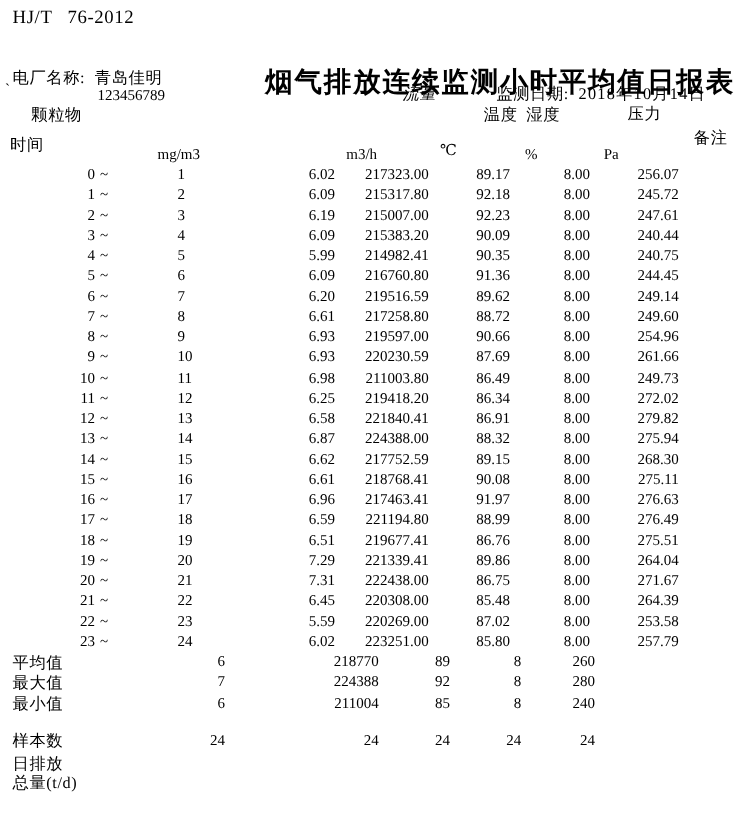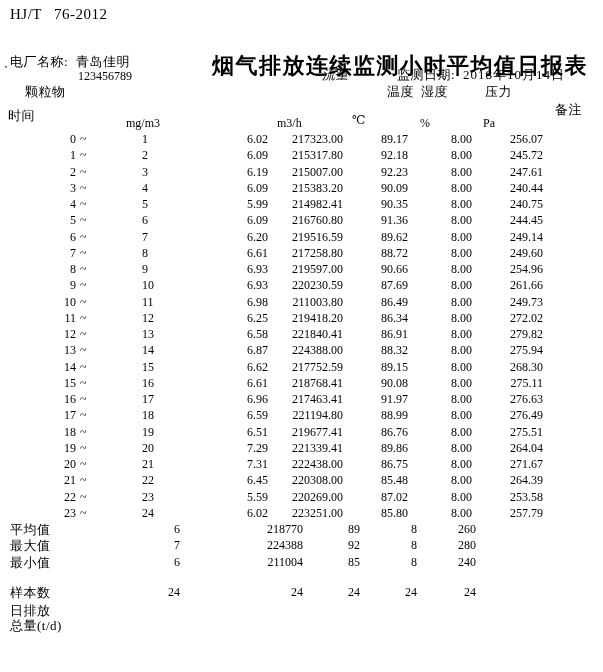--- a/index.html
+++ b/index.html
@@ -57,21 +57,21 @@
 
   <div class="abs cjk" style="left:397px; top:68px;">
     <span>监测日期:</span>
     <span style="margin-left:4px; letter-spacing:1px;">2018年10月14日</span>
   </div>
 
   <div class="abs cjk" style="left:25px;  top:85px;">颗粒物</div>
   <div class="abs cjk" style="left:322px; top:68px;font-style:italic;">流量</div>
   <div class="abs cjk" style="left:387px; top:85px;">温度</div>
   <div class="abs cjk" style="left:421px; top:85px;">湿度</div>
-  <div class="abs cjk" style="left:485px; top:85px;">压力</div>
+  <div class="abs cjk" style="left:502px; top:85px;font-family:Liberation Mono, monospace;">压力</div>
   <div class="abs cjk" style="left:8px;   top:109px;">时间</div>
   <div class="abs cjk" style="left:555px; top:103px;">备注</div>
 
   <div class="abs num" style="left:78px;  top:116px;margin-left:48px;">mg/m3</div>
   <div class="abs num" style="left:277px; top:116px;">m3/h</div>
   <div class="abs num" style="left:352px; top:113px;">℃</div>
   <div class="abs num" style="left:420px; top:116px;">%</div>
   <div class="abs num" style="left:483px; top:116px;">Pa</div>
 
   <div>

